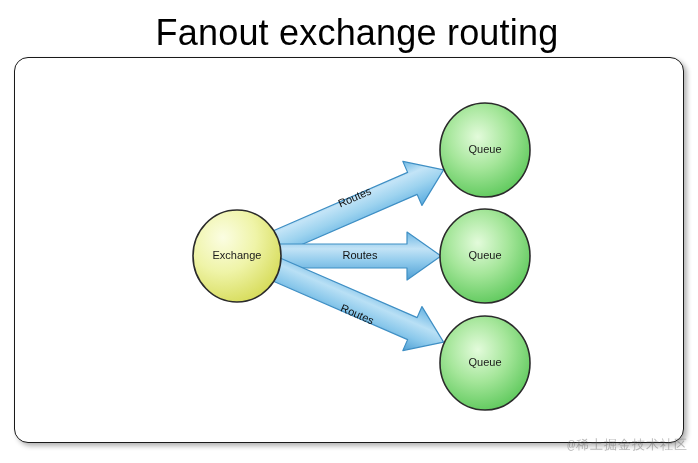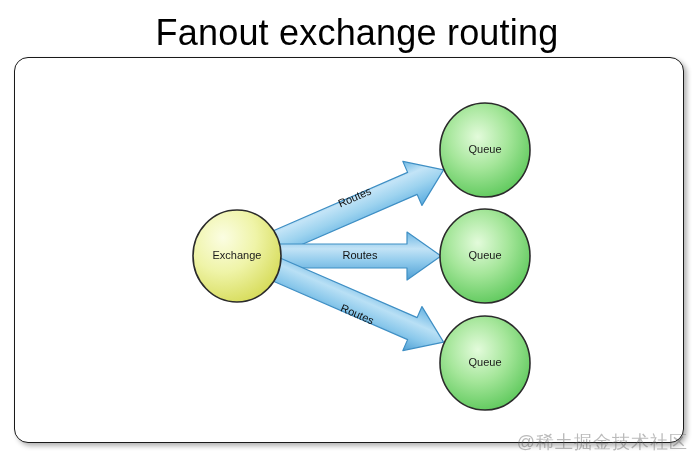--- a/index.html
+++ b/index.html
@@ -55,22 +55,22 @@
     font-family: "Liberation Sans", sans-serif;
     font-size: 11px;
     fill: #111111;
     text-anchor: middle;
     dominant-baseline: middle;
   }
   #watermark {
     position: absolute;
     right: 10px;
     bottom: 9px;
-    font-family: Liberation Sans, sans-serif;
-    font-size: 18px;
+    font-family: Liberation Mono, monospace;
+    font-size: 13px;
     color: rgba(90,90,90,0.42);
     letter-spacing: 1px;
     white-space: nowrap;
     user-select: none;
   }
 </style>
 </head>
 <body>
 
 <div id="page-title">Fanout exchange routing</div>

